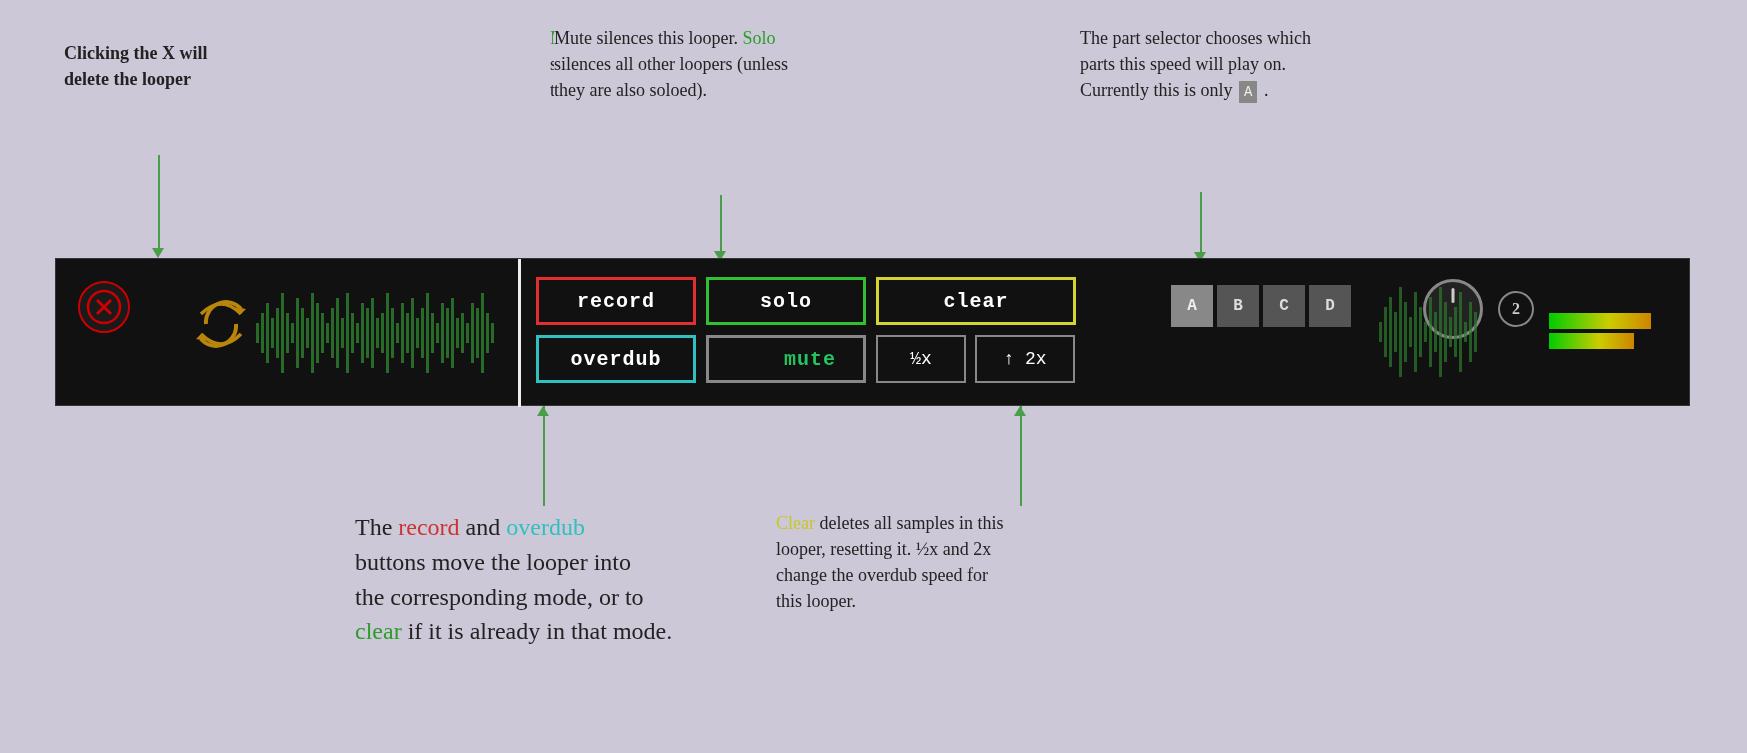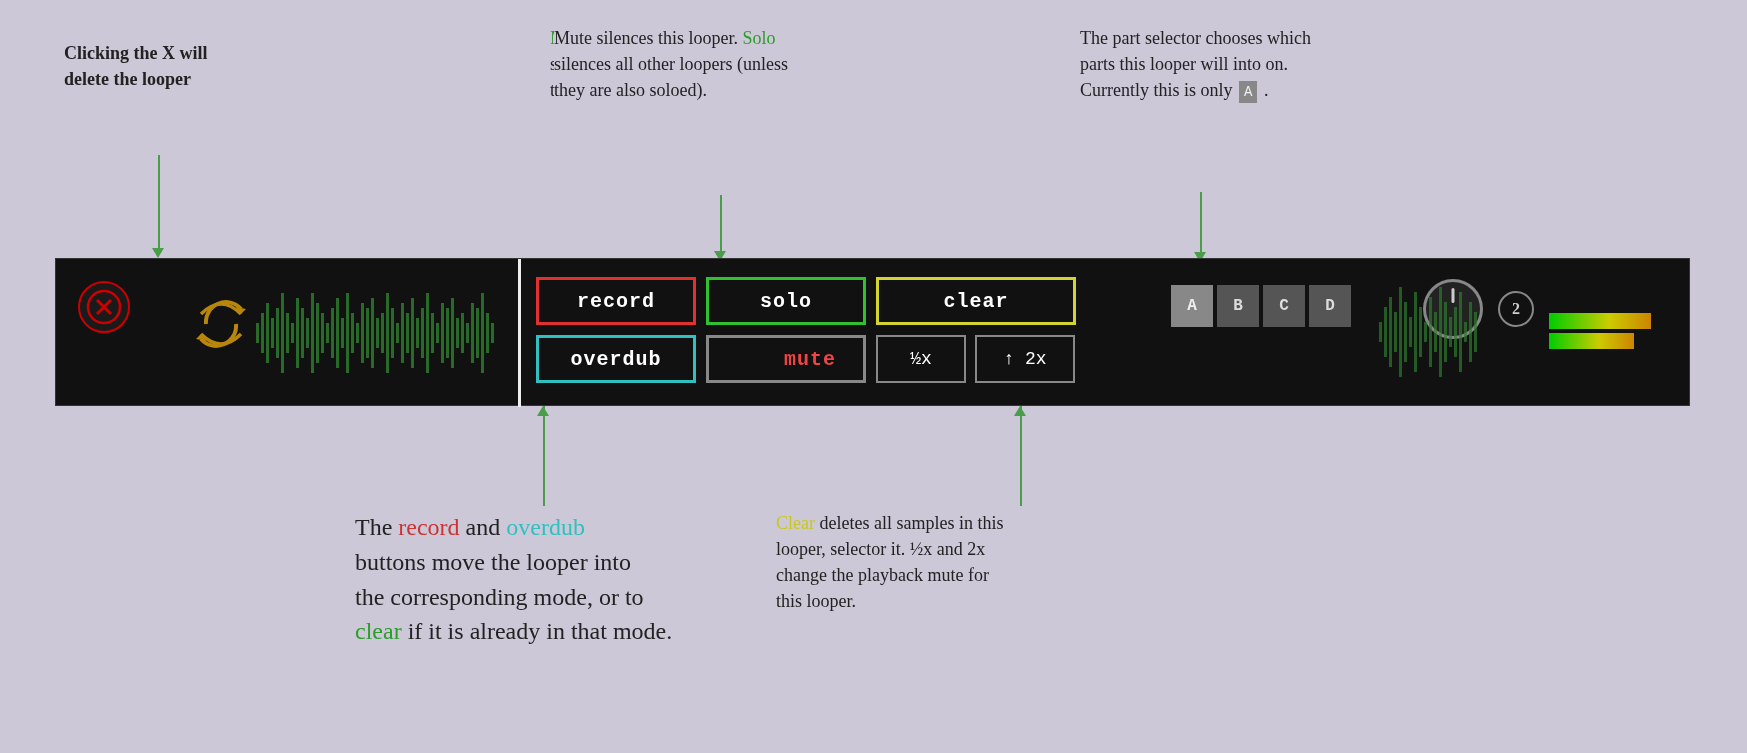--- a/index.html
+++ b/index.html
@@ -95,21 +95,21 @@
       letter-spacing: 1px;
       color: #fff;
       cursor: pointer;
       border: 3px solid;
       background: transparent;
     }
 
     .btn-record { border-color: #e03030; color: #fff; }
     .btn-overdub { border-color: #30c0c0; color: #fff; }
     .btn-solo { border-color: #30c030; color: #fff; }
-    .btn-mute { border-color: #888; color: #ef4444; padding-left: 48px; }
+    .btn-mute { border-color: #888; color: #22c55e; padding-left: 48px; }
     .btn-clear { border-color: #d4d430; color: #fff; }
 
     .speed-btn {
       display: flex;
       align-items: center;
       justify-content: center;
       width: 90px;
       height: 48px;
       border: 2px solid #888;
       background: transparent;
@@ -282,21 +282,21 @@
 <div class="arrow-head arrow-head-down" style="position:absolute; left:152px; top:248px;"></div>
 
 <div class="annotation" style="left:550px; top:25px; max-width:350px;">
   <span><span class="text-green" style="font-size:18px;">Mute silences this looper. Solo</span></span><br>
   <span>silences all other loopers (unless</span><br>
   <span>they are also soloed).</span>
 </div>
 
 <div class="annotation" style="left:1080px; top:25px; max-width:330px;">
   <span>The part selector chooses which</span><br>
-  <span>parts this looper will into on.</span><br>
+  <span>parts this speed will play on.</span><br>
   <span>
     <span>Currently this is only</span>
     <span class="inline-badge">A</span>
     <span>.</span>
   </span>
 </div>
 
 <div style="position:absolute; left:720px; top:195px; width:2px; height:58px; background:#4a9e4a;"></div>
 <div class="arrow-head arrow-head-down" style="position:absolute; left:714px; top:251px;"></div>
 
@@ -448,22 +448,22 @@
   <span>buttons move the looper into</span><br>
   <span>the corresponding mode, or to</span><br>
   <span><span class="text-green">clear</span> if it is already in that mode.</span>
 </div>
 
 <div style="position:absolute; left:1020px; top:406px; width:2px; height:100px; background:#4a9e4a;"></div>
 <div class="arrow-head arrow-head-up" style="position:absolute; left:1014px; top:406px;"></div>
 
 <div class="annotation" style="left:776px; top:510px; max-width:420px; font-size:18px;">
   <span><span class="text-yellow">Clear</span> deletes all samples in this</span><br>
-  <span>looper, selector it. ½x and 2x</span><br>
-  <span>change the playback mute for</span><br>
+  <span>looper, resetting it. ½x and 2x</span><br>
+  <span>change the overdub speed for</span><br>
   <span>this looper.</span>
 </div>
 
 <div class="annotation" style="left:554px; top:25px; max-width:360px; background:#ccc8d8; z-index:10;">
   <span>Mute silences this looper. <span class="text-green">Solo</span></span><br>
   <span>silences all other loopers (unless</span><br>
   <span>they are also soloed).</span>
 </div>
 
 </body></html>

